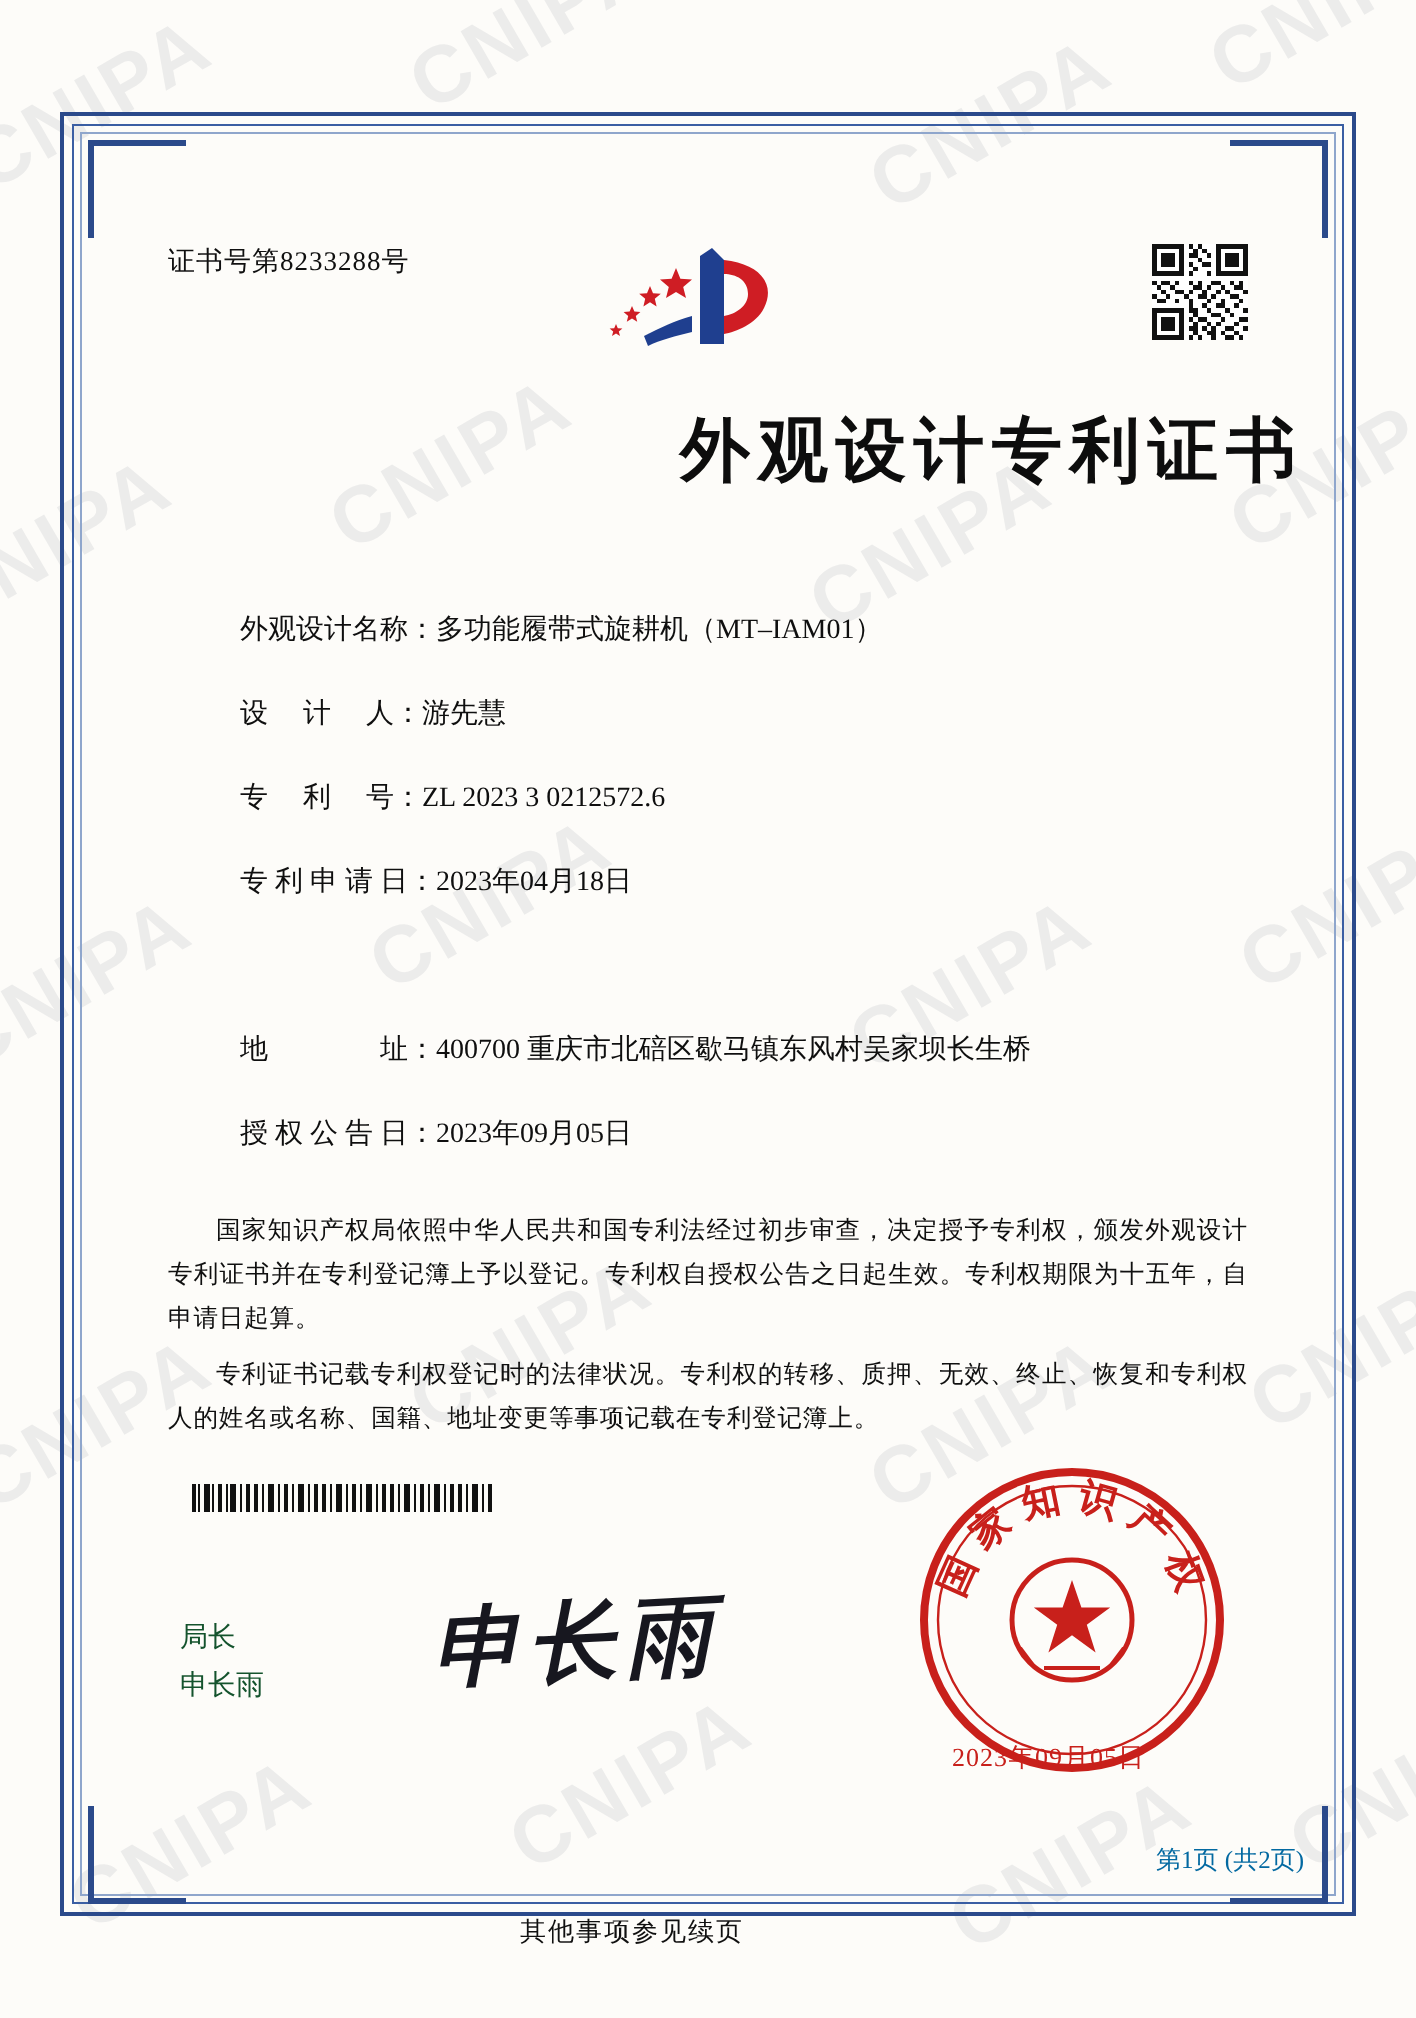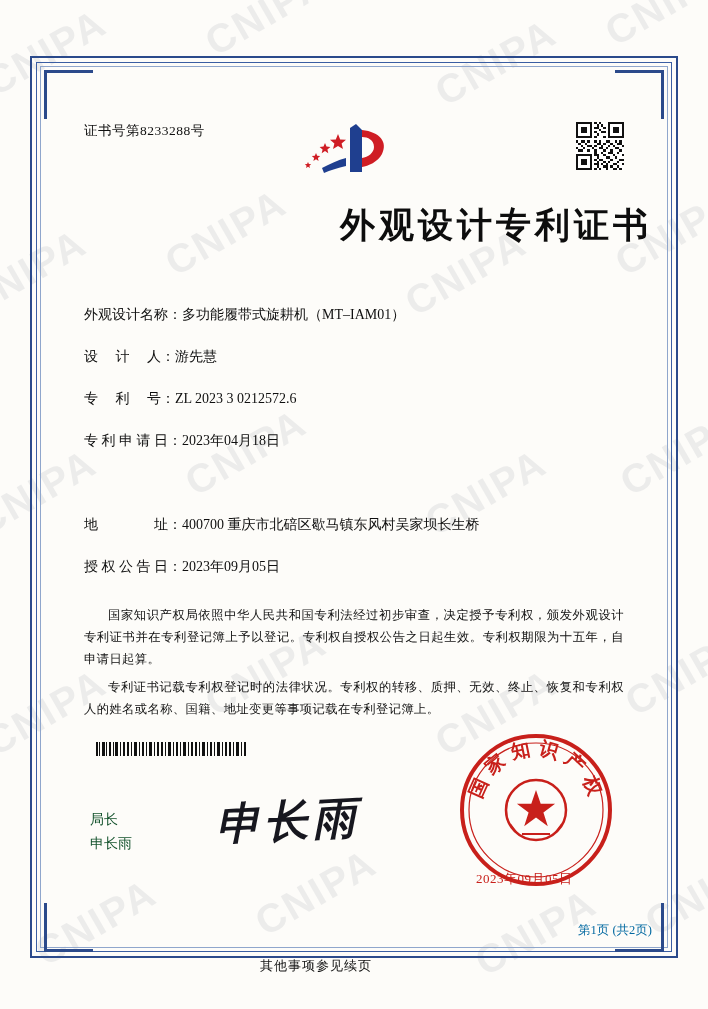--- a/index.html
+++ b/index.html
@@ -129,20 +129,21 @@
   .field {
     position: absolute;
     left: 28px;
     font-size: 14px;
     color: #0f0f0f;
     white-space: nowrap;
   }
   .field .lbl {
     display: inline-block;
     color: #0f0f0f;
+    margin-left: 36px;
   }
   .field .val {
     display: inline-block;
     color: #0f0f0f;
   }
 
   #f-name   { top: 226px; }
   #f-design { top: 268px; text-decoration: underline; }
   #f-patno  { top: 310px; }
   #f-appdate{ top: 352px; }

